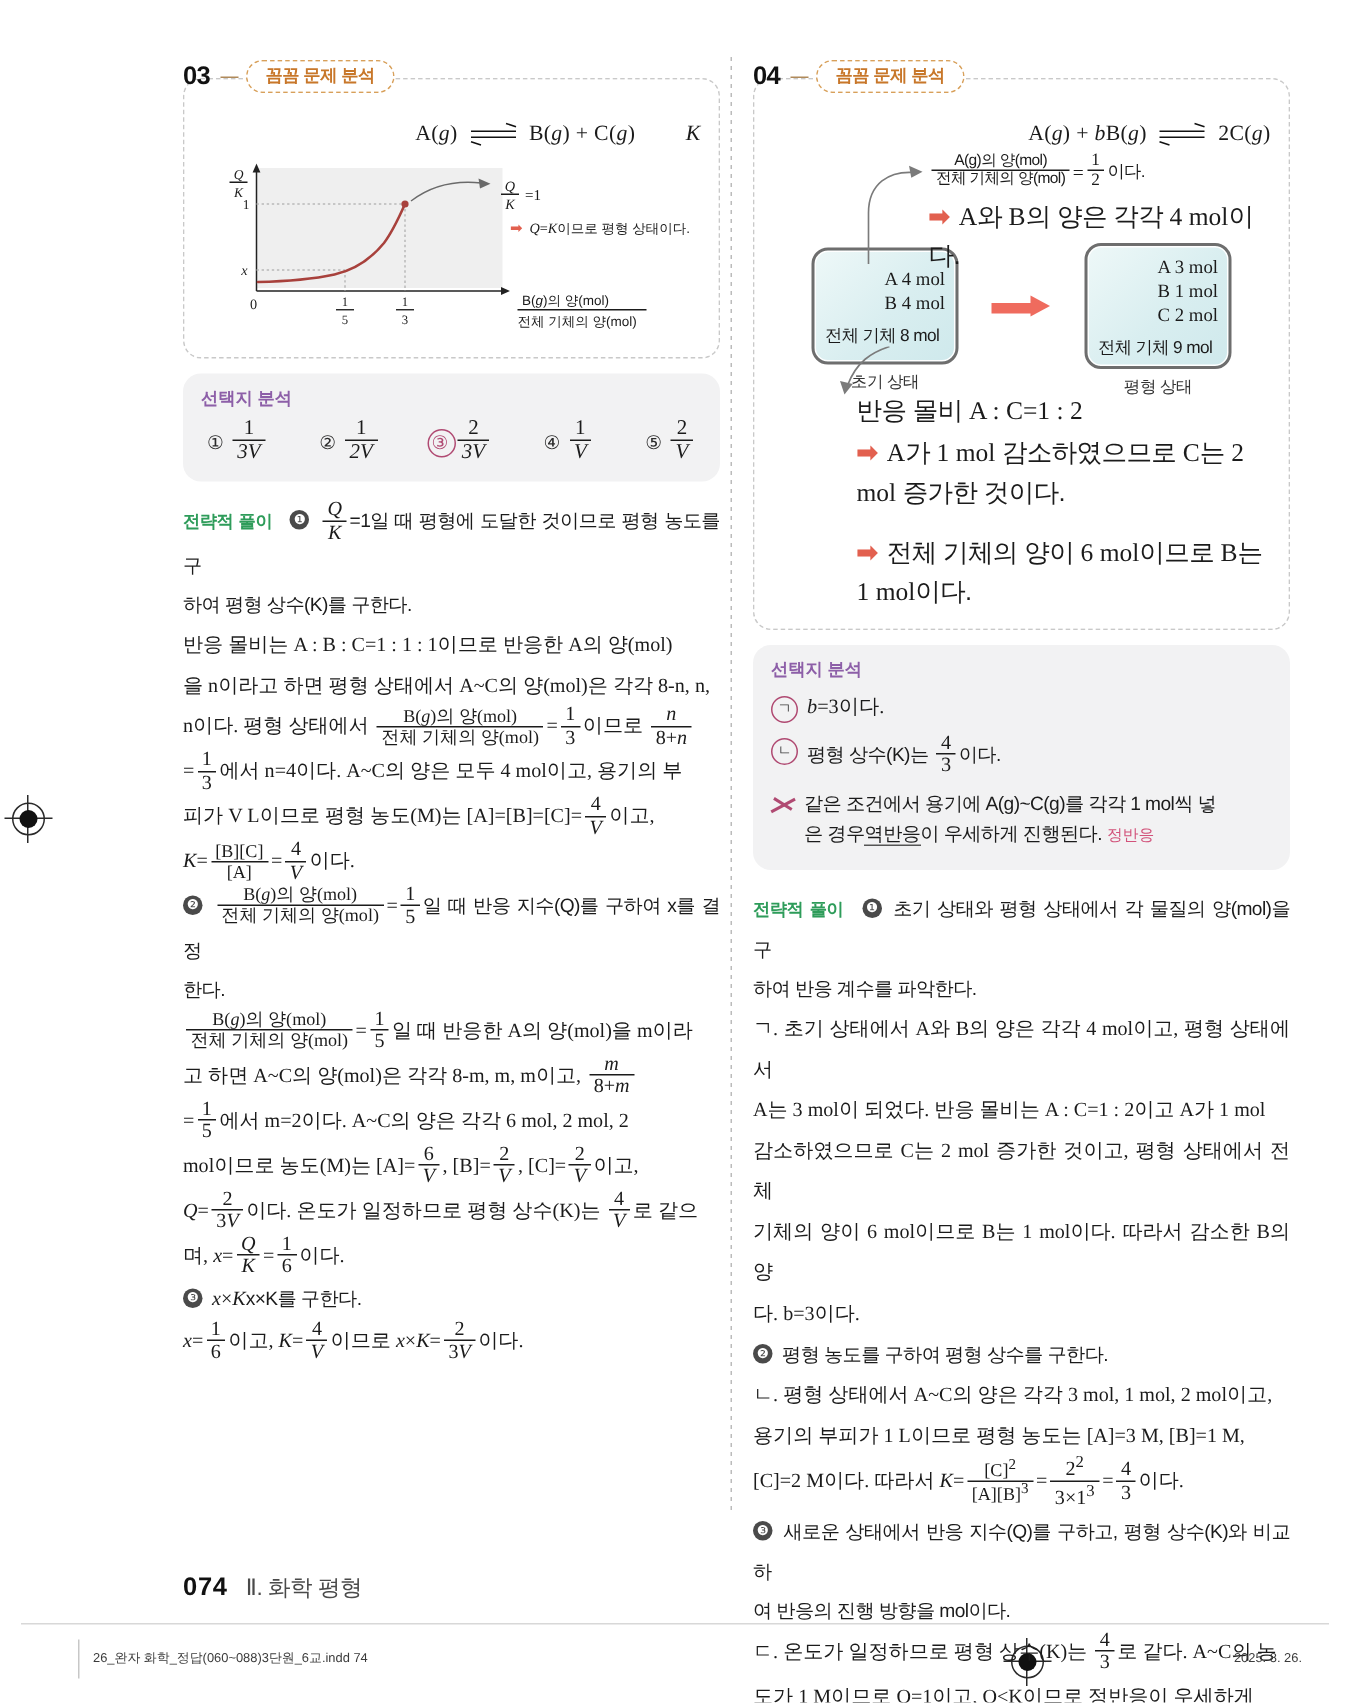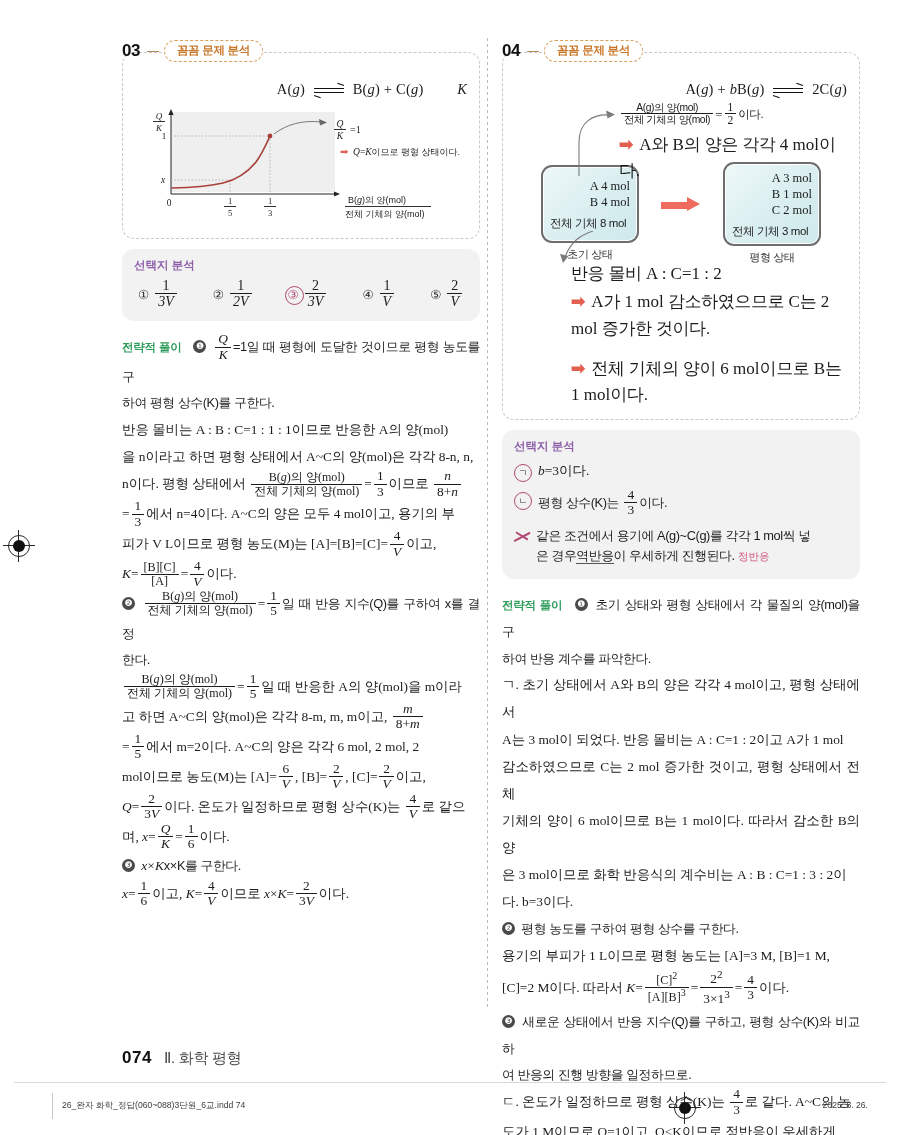--- a/index.html
+++ b/index.html
@@ -371,21 +371,21 @@
         <div class="redarrow">
           <div class="shaft"></div>
             <div class="head"></div>
         </div>
 
         <div class="vesselcol">
           <div class="vessel" style="height:84px;">
             <div class="line">A 3 mol</div>
             <div class="line">B 1 mol</div>
             <div class="line">C 2 mol</div>
-            <div class="tot">전체 기체 3 mol</div>
+            <div class="tot">전체 기체 9 mol</div>
           </div>
           <div class="vlabel">평형 상태</div>
         </div>
       </div>
 
       <div style="position:relative;margin-top:-4px;padding-left:56px;">
         <svg width="60" height="36" viewBox="0 0 60 36" style="position:absolute;left:22px;top:-30px;">
           <path d="M56,0 C44,4 34,10 28,26" fill="none" stroke="#7b7b7b" stroke-width="1.1"></path>
           <polygon points="26,32 23,23 31.5,25" fill="#7b7b7b"></polygon>
         </svg>
@@ -436,36 +436,36 @@
       <p>
         <span class="soltitle">전략적 풀이</span>
         <span class="step">❶</span>
         <span class="kr">초기 상태와 평형 상태에서 각 물질의 양(mol)을 구</span>
       </p>
       <p class="kr">하여 반응 계수를 파악한다.</p>
       <p>ㄱ. 초기 상태에서 A와 B의 양은 각각 4 mol이고, 평형 상태에서</p>
       <p>A는 3 mol이 되었다. 반응 몰비는 A : C=1 : 2이고 A가 1 mol</p>
       <p>감소하였으므로 C는 2 mol 증가한 것이고, 평형 상태에서 전체</p>
       <p>기체의 양이 6 mol이므로 B는 1 mol이다. 따라서 감소한 B의 양</p>
-      <p>은 3 mol이므로 화학 반응식의 계수비는 A : B : C=1 : 3 : 2이</p>
       <p>다. b=3이다.</p>
       <p>
         <span class="step">❷</span>
         <span class="kr">평형 농도를 구하여 평형 상수를 구한다.</span>
       </p>
+      <p>ㄴ. 평형 상태에서 A~C의 양은 각각 3 mol, 1 mol, 2 mol이고,</p>
       <p>용기의 부피가 1 L이므로 평형 농도는 [A]=3 M, [B]=1 M,</p>
       <p>
         <span>[C]=2 M이다. 따라서</span>
         <span class="ital">K</span>=<span class="frac sm"><span class="n">[C]<sup>2</sup></span><span class="d">[A][B]<sup>3</sup></span></span>=<span class="frac"><span class="n">2<sup>2</sup></span><span class="d">3×1<sup>3</sup></span></span>=<span class="frac"><span class="n">4</span><span class="d">3</span></span><span>이다.</span>
       </p>
       <p>
         <span class="step">❸</span>
         <span class="kr">새로운 상태에서 반응 지수(Q)를 구하고, 평형 상수(K)와 비교하</span>
       </p>
-      <p class="kr">여 반응의 진행 방향을 일정하므로.</p>
+      <p class="kr">여 반응의 진행 방향을 mol이다.</p>
       <p>
         <span>ㄷ. 온도가 일정하므로 평형 상수(K)는</span>
         <span class="frac"><span class="n">4</span><span class="d">3</span></span><span>로 같다. A~C의 농</span>
       </p>
       <p>도가 1 M이므로 Q=1이고, Q&lt;K이므로 정반응이 우세하게</p>
       <p>진행된다.</p>
     </div>
   </div>
 
   <div class="pagefoot">

